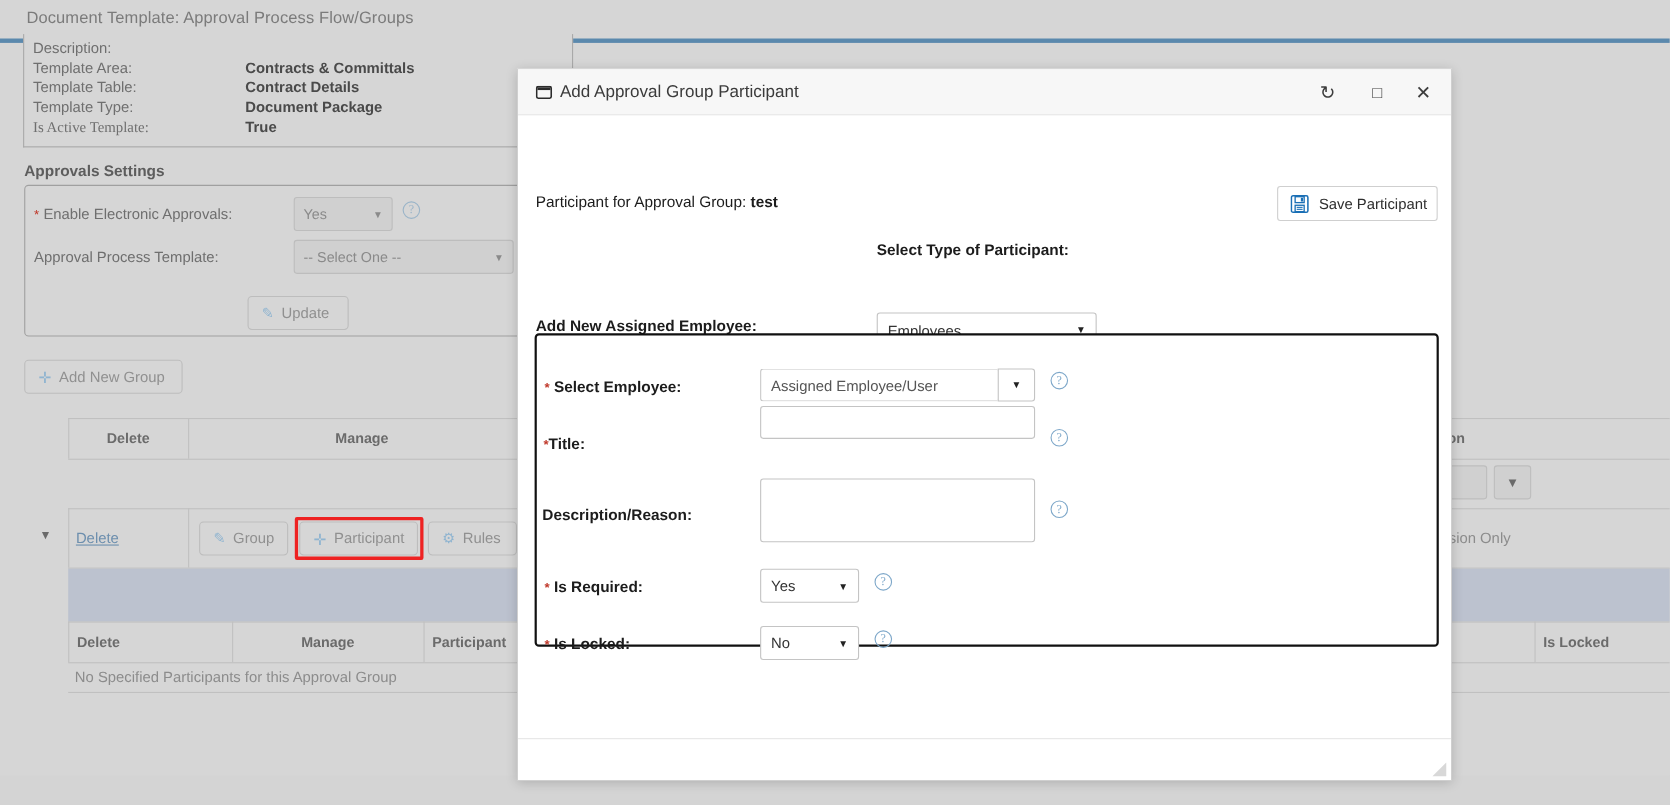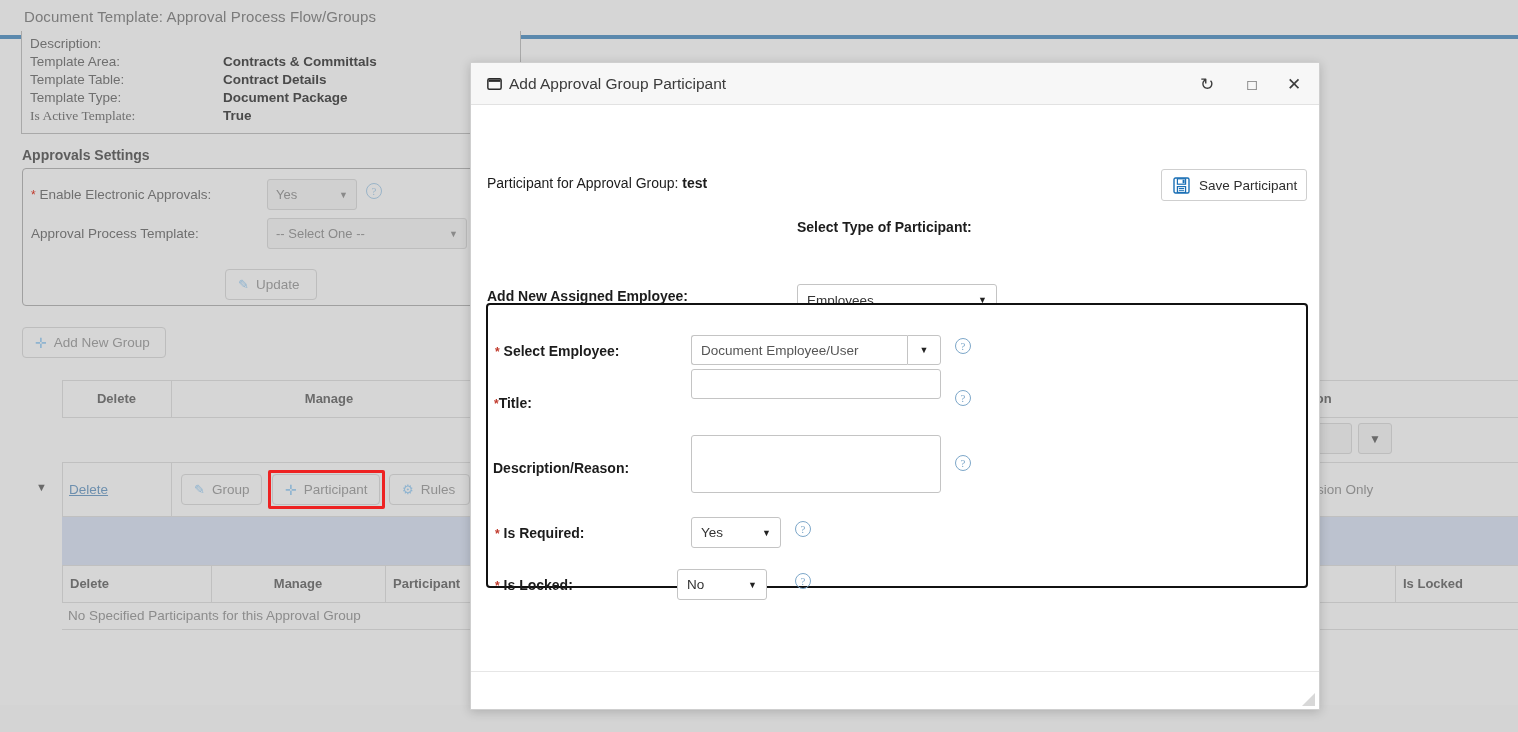--- a/index.html
+++ b/index.html
@@ -323,21 +323,21 @@
 
       <div class="mlabel b" style="left:16px;top:183px;">Add New Assigned Employee:</div>
 
       <div class="fieldset"></div>
 
       <div class="mlabel b" style="left:24px;top:238px;">
         <span class="req-star">*</span>
         <span>Select Employee:</span>
       </div>
       <div class="combo" style="left:220px;top:230px;width:250px;height:30px;">
-        <div class="txt">Document Employee/User</div>
+        <div class="txt">Assigned Employee/User</div>
         <div class="btn">▼</div>
       </div>
       <div class="help-ic" style="left:484px;top:233px;">?</div>
 
       <div class="mlabel b" style="left:23px;top:290px;">
         <span class="req-star">*</span><span>Title:</span>
       </div>
       <input class="tinput" style="left: 220px; top: 264px; width: 250px; height: 30px;" value="">
       <div class="help-ic" style="left:484px;top:285px;">?</div>
 
@@ -352,21 +352,21 @@
       <div class="sel" style="left:220px;top:412px;width:90px;height:31px;">
         <span>Yes</span>
         <span class="caret">▼</span>
       </div>
       <div class="help-ic" style="left:324px;top:416px;">?</div>
 
       <div class="mlabel b" style="left:24px;top:472px;">
         <span class="req-star">*</span>
         <span>Is Locked:</span>
       </div>
-      <div class="sel" style="left:206px;top:464px;width:90px;height:31px;">
+      <div class="sel" style="left:220px;top:464px;width:90px;height:31px;">
         <span>No</span>
         <span class="caret">▼</span>
       </div>
       <div class="help-ic" style="left:324px;top:468px;">?</div>
     </div>
 
     <div class="modal-footer">
       <svg class="resize-grip" viewBox="0 0 13 13">
         <polygon points="13,0 13,13 0,13" fill="#d8d8d8"></polygon>
       </svg>

